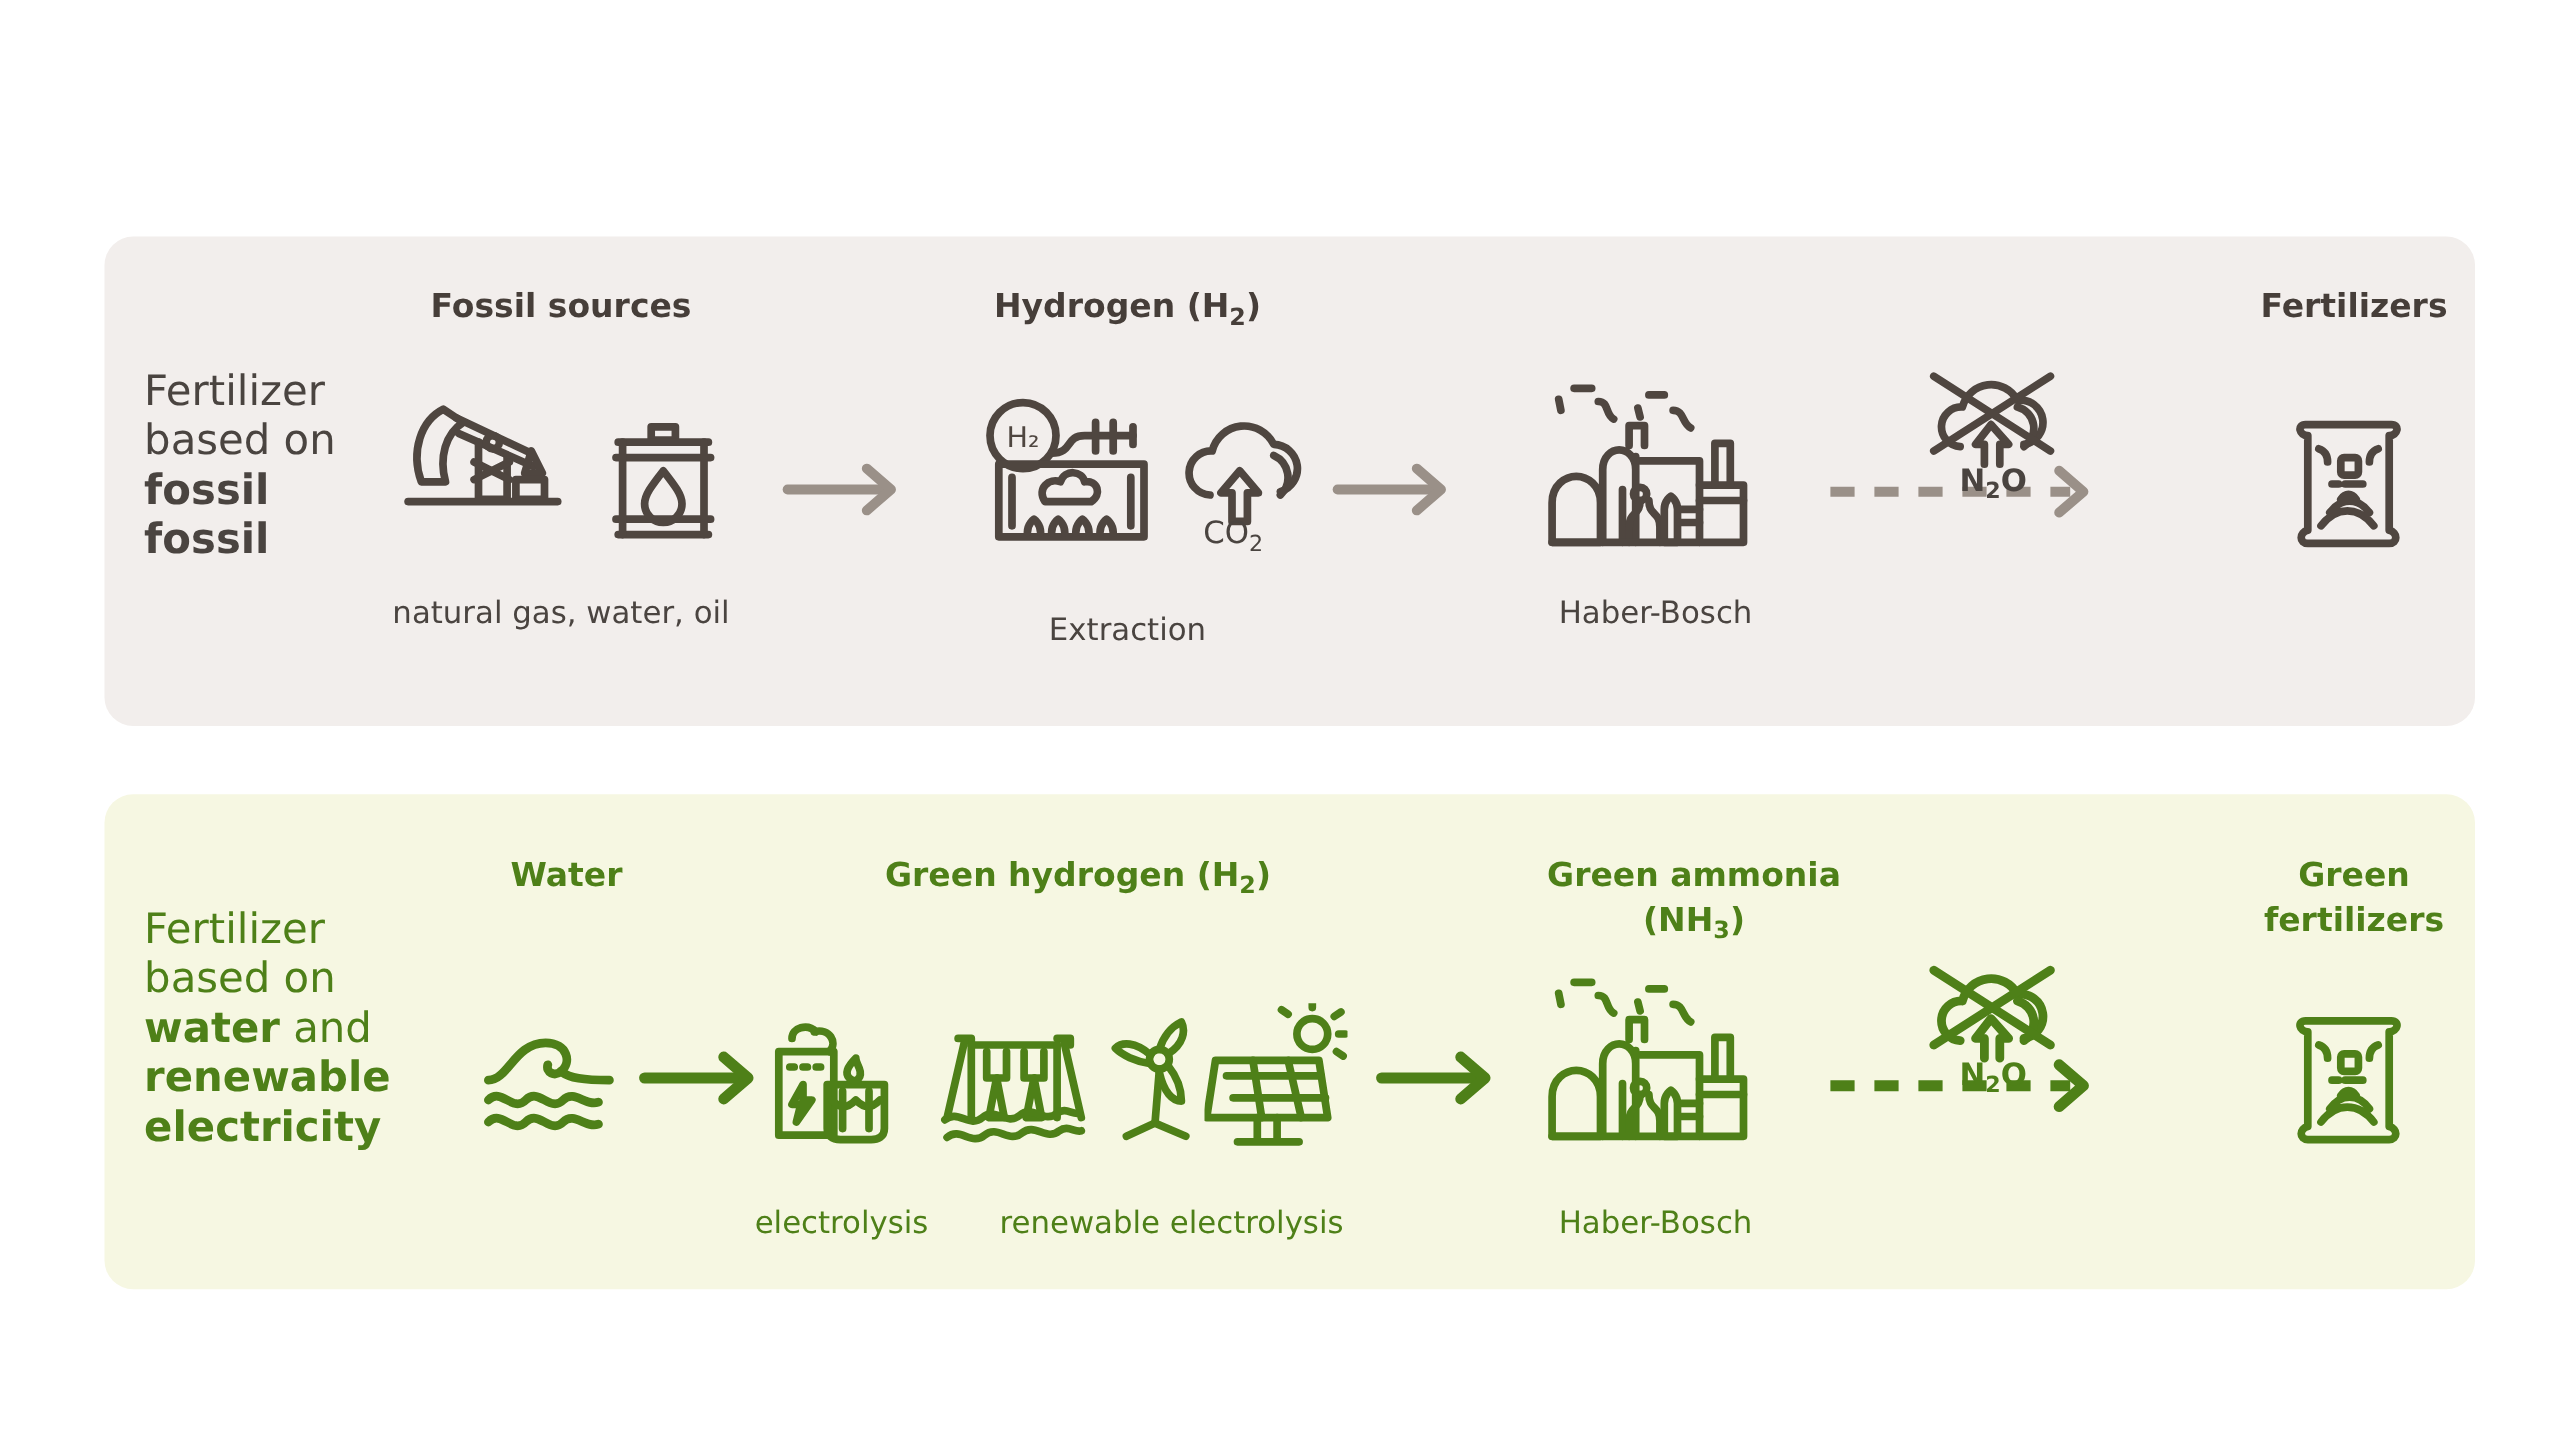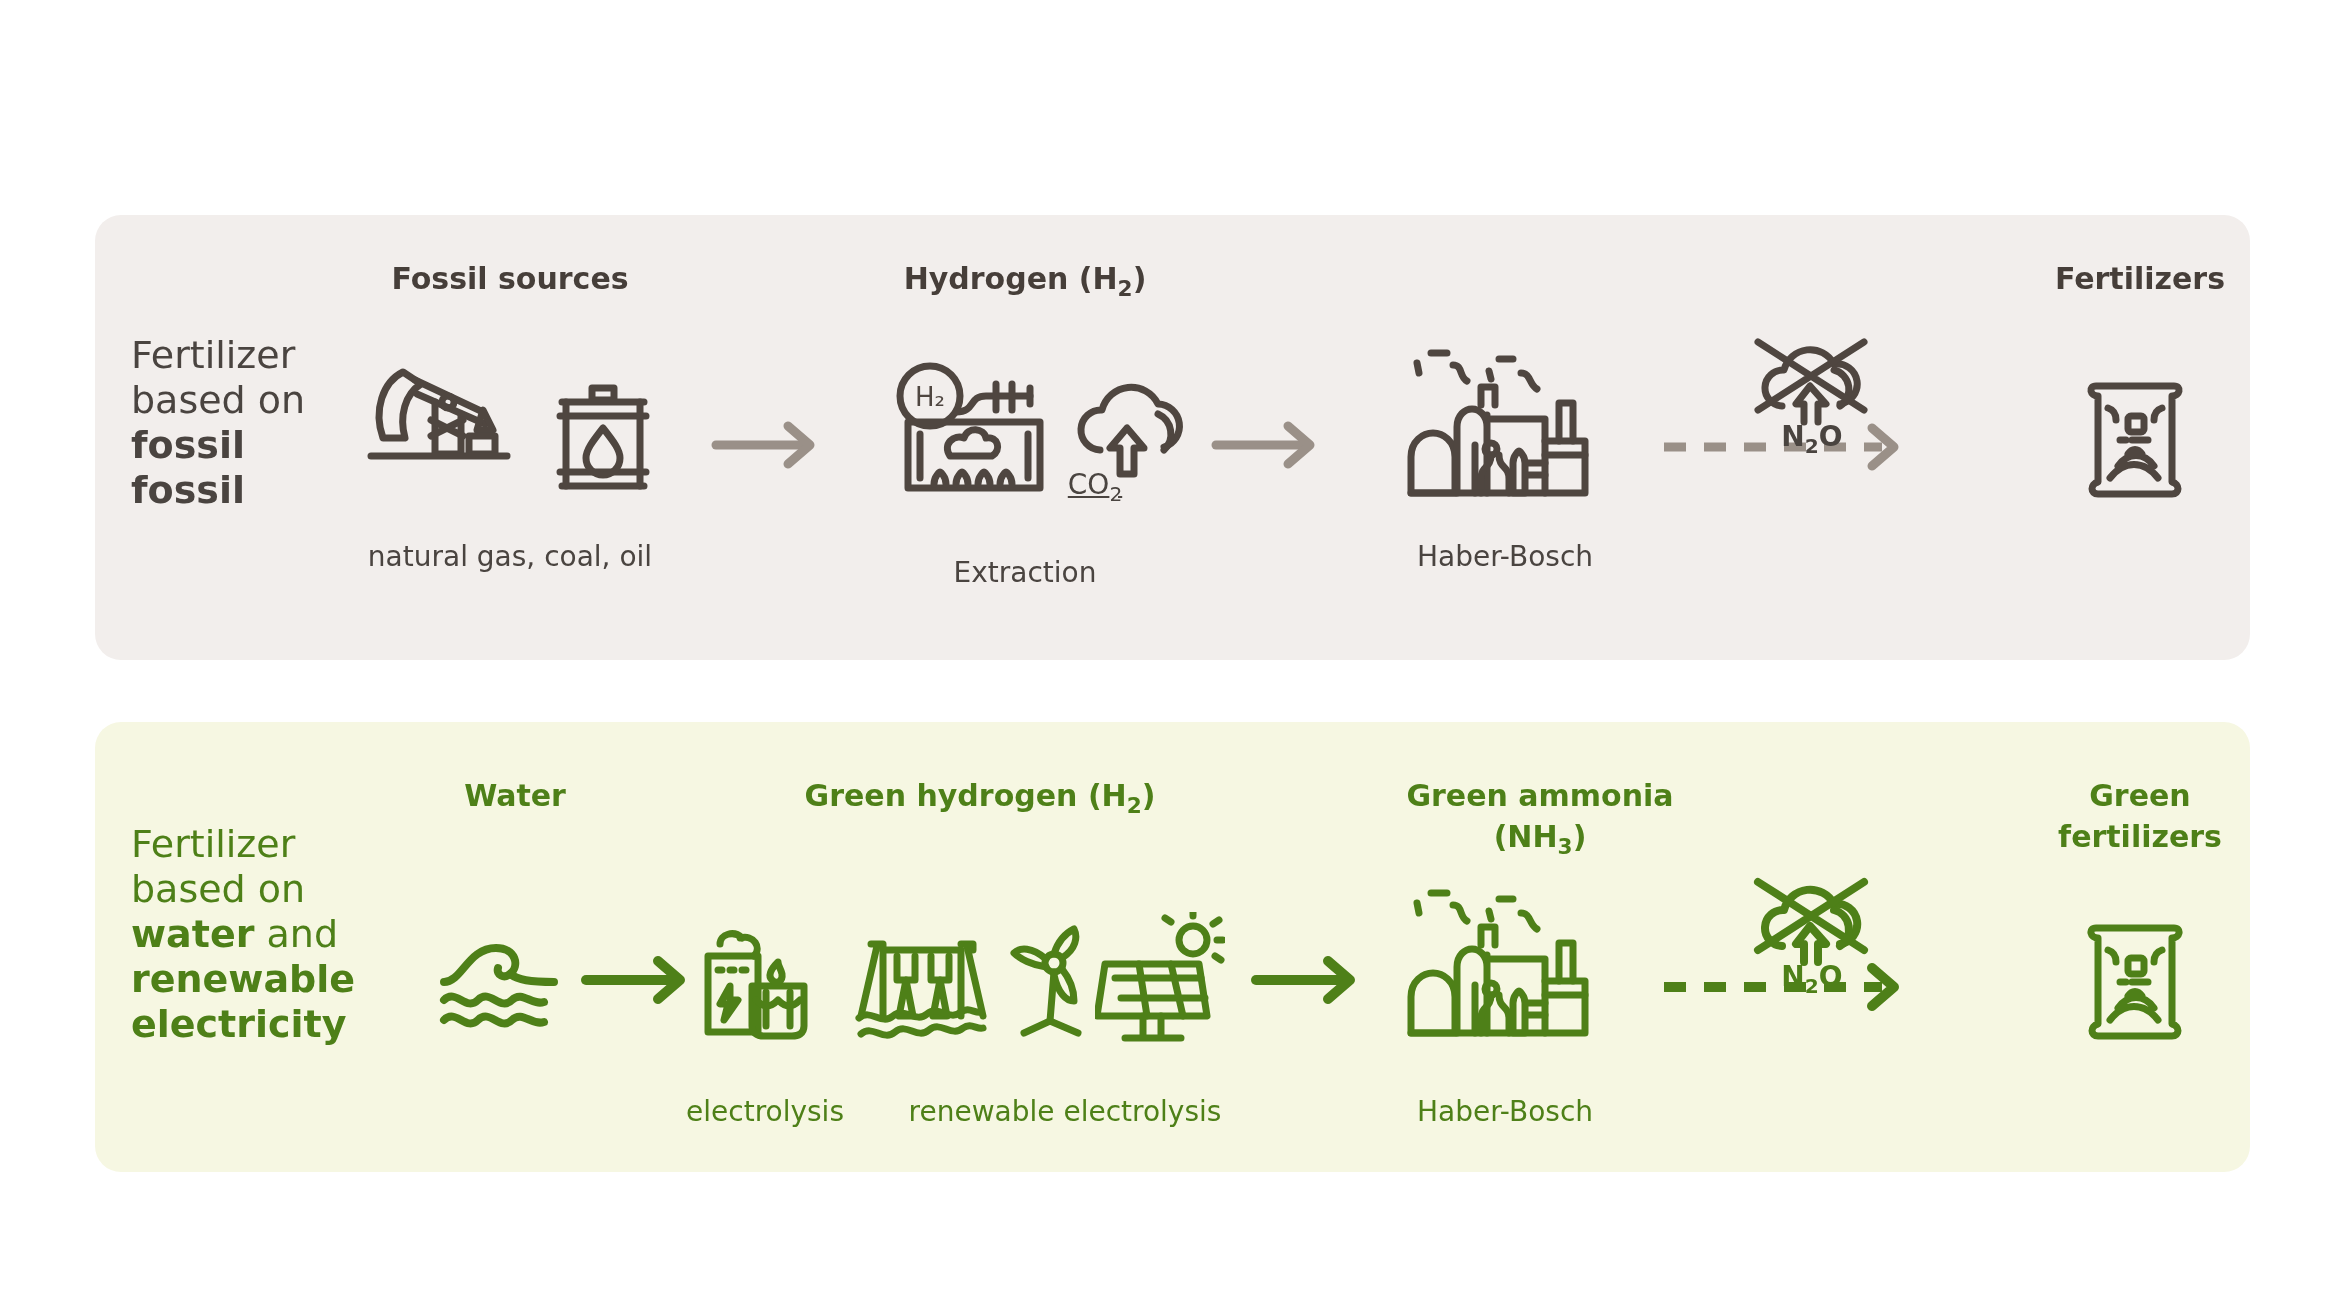--- a/index.html
+++ b/index.html
@@ -93,21 +93,21 @@
     </g>
   </svg>
 
   <svg class="icon" style="left:1062px;top:380px;" width="130" height="110" viewBox="0 0 130 110">
     <g fill="none" stroke="#4f4640" stroke-width="7" stroke-linecap="round" stroke-linejoin="round">
       <path d="M38 70 a20 20 0 0 1 2-40 a30 30 0 0 1 56 -6 a22 22 0 0 1 6 43"></path>
       <path d="M96 34 a22 22 0 0 1 6 36"></path>
       <path d="M65 48 L48 68 L58 68 L58 94 L72 94 L72 68 L82 68 Z"></path>
     </g>
   </svg>
-  <div class="cap fossil-cap" style="left:1010px;top:468px;width:170px;text-decoration:underline;">CO<sub>2</sub></div>
+  <div class="cap fossil-cap" style="left:1036px;top:468px;width:170px;">CO<sub>2</sub></div>
 
   <svg class="arrow" style="left:1210px;top:420px;" width="120" height="50" viewBox="0 0 120 50">
     <g fill="none" stroke="#9a9088" stroke-width="9" stroke-linecap="round" stroke-linejoin="round">
       <path d="M6 25 L98 25"></path>
         <path d="M78 6 L100 25 L78 44"></path>
     </g>
   </svg>
 
   <svg class="icon" style="left:1395px;top:345px;" width="200" height="155" viewBox="0 0 200 155">
     <g fill="none" stroke="#4f4640" stroke-width="7" stroke-linecap="round" stroke-linejoin="round">
@@ -146,21 +146,21 @@
   <svg class="icon" style="left:2080px;top:378px;" width="110" height="125" viewBox="0 0 110 125">
     <g fill="none" stroke="#4f4640" stroke-width="7" stroke-linecap="round" stroke-linejoin="round">
       <path d="M18 18 c-8 0 -10 -10 -2 -10 L94 8 c8 0 6 10 -2 10 L92 104 c8 2 8 12 0 12 L18 116 c-8 0 -8 -10 0 -12 Z"></path>
       <path d="M28 30 c6 2 8 6 8 12 M82 30 c-6 2 -8 6 -8 12"></path>
       <rect x="48" y="38" width="16" height="16" rx="3"></rect>
       <path d="M40 62 L46 62 M52 62 L68 62"></path>
       <path d="M48 76 c4-6 10-6 14 0 M38 88 c10-14 26-14 36 0 M30 100 c14-18 34-18 48 0"></path>
     </g>
   </svg>
 
-  <div class="cap fossil-cap" style="left:330px;top:540px;width:360px;">natural gas, coal, oil</div>
+  <div class="cap fossil-cap" style="left:330px;top:540px;width:360px;">natural gas, water, oil</div>
   <div class="cap fossil-cap" style="left:845px;top:556px;width:360px;">Extraction</div>
   <div class="cap fossil-cap" style="left:1295px;top:540px;width:420px;">Haber-Bosch</div>
 
   <div class="panel" id="panel-green"></div>
 
   <div class="side-label" id="green-side">
     <span>Fertilizer</span><br>
     <span>based on</span><br>
     <b>water</b><span> and</span><br>
     <b>renewable</b><br>

